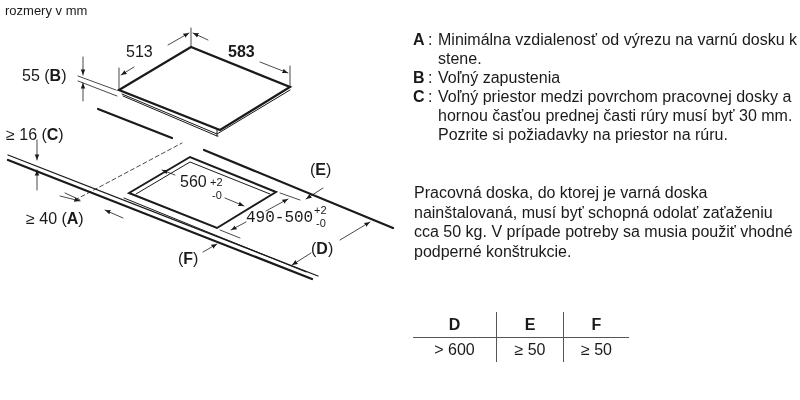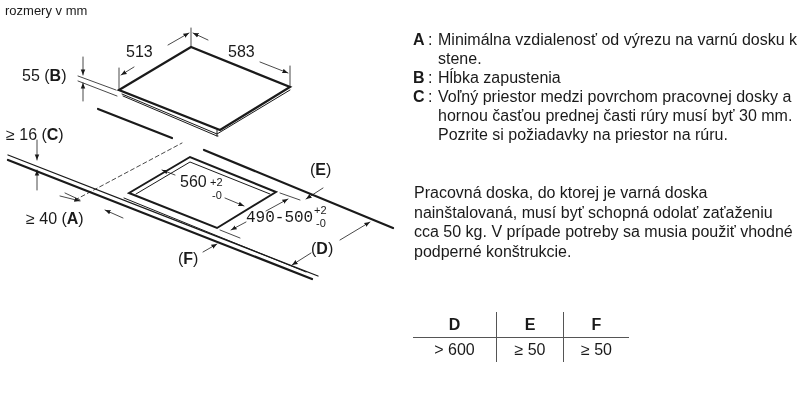--- a/index.html
+++ b/index.html
@@ -89,21 +89,21 @@
       <line x1="203" y1="252" x2="217" y2="244" stroke-width="0.8" marker-end="url(#arr)"></line>
 
       <line x1="340" y1="240" x2="370" y2="222" stroke-width="0.8" marker-end="url(#arr)"></line>
       <line x1="311" y1="253" x2="292" y2="265" stroke-width="0.8" marker-end="url(#arr)"></line>
     </g>
   </svg>
 
   <div class="units">rozmery v mm</div>
 
   <div class="lbl" style="left:120px;top:44px;margin-left:6px;">513</div>
-  <div class="lbl" style="left:228px;top:44px;">583</div>
+  <div class="lbl" style="left:228px;top:44px;font-weight:bold;">583</div>
 
   <div class="lbl" style="left:22px;top:68px;"><span>55 (</span><b>B</b><span>)</span></div>
 
   <div class="lbl" style="left:6px;top:127px;"><span>≥ 16 (</span><b>C</b><span>)</span></div>
 
   <div class="lbl" style="left:26px;top:211px;"><span>≥ 40 (</span><b>A</b><span>)</span></div>
 
   <div class="lbl" style="left:180px;top:174px;">560</div>
   <div class="sup" style="left:210px;top:177px;">+2</div>
   <div class="sup" style="left:212px;top:190px;">-0</div>
@@ -121,21 +121,21 @@
 
 <div class="text-panel">
   <div class="legend-row">
     <span class="legend-key">A</span>
       <span class="legend-colon">:</span>
     <span class="legend-text">Minimálna vzdialenosť od výrezu na varnú dosku k stene.</span>
   </div>
   <div class="legend-row">
     <span class="legend-key">B</span>
       <span class="legend-colon">:</span>
-    <span class="legend-text">Hĺbka zapustenia</span>
+    <span class="legend-text">Voľný zapustenia</span>
   </div>
   <div class="legend-row">
     <span class="legend-key">C</span>
       <span class="legend-colon">:</span>
     <span class="legend-text">Voľný priestor medzi povrchom pracovnej dosky a hornou časťou prednej časti rúry musí byť 30 mm. Pozrite si požiadavky na priestor na rúru.</span>
   </div>
 </div>
 
 <div class="note">Pracovná doska, do ktorej je varná doska nainštalovaná, musí byť schopná odolať zaťaženiu cca 50 kg. V prípade potreby sa musia použiť vhodné podperné konštrukcie.</div>
 

